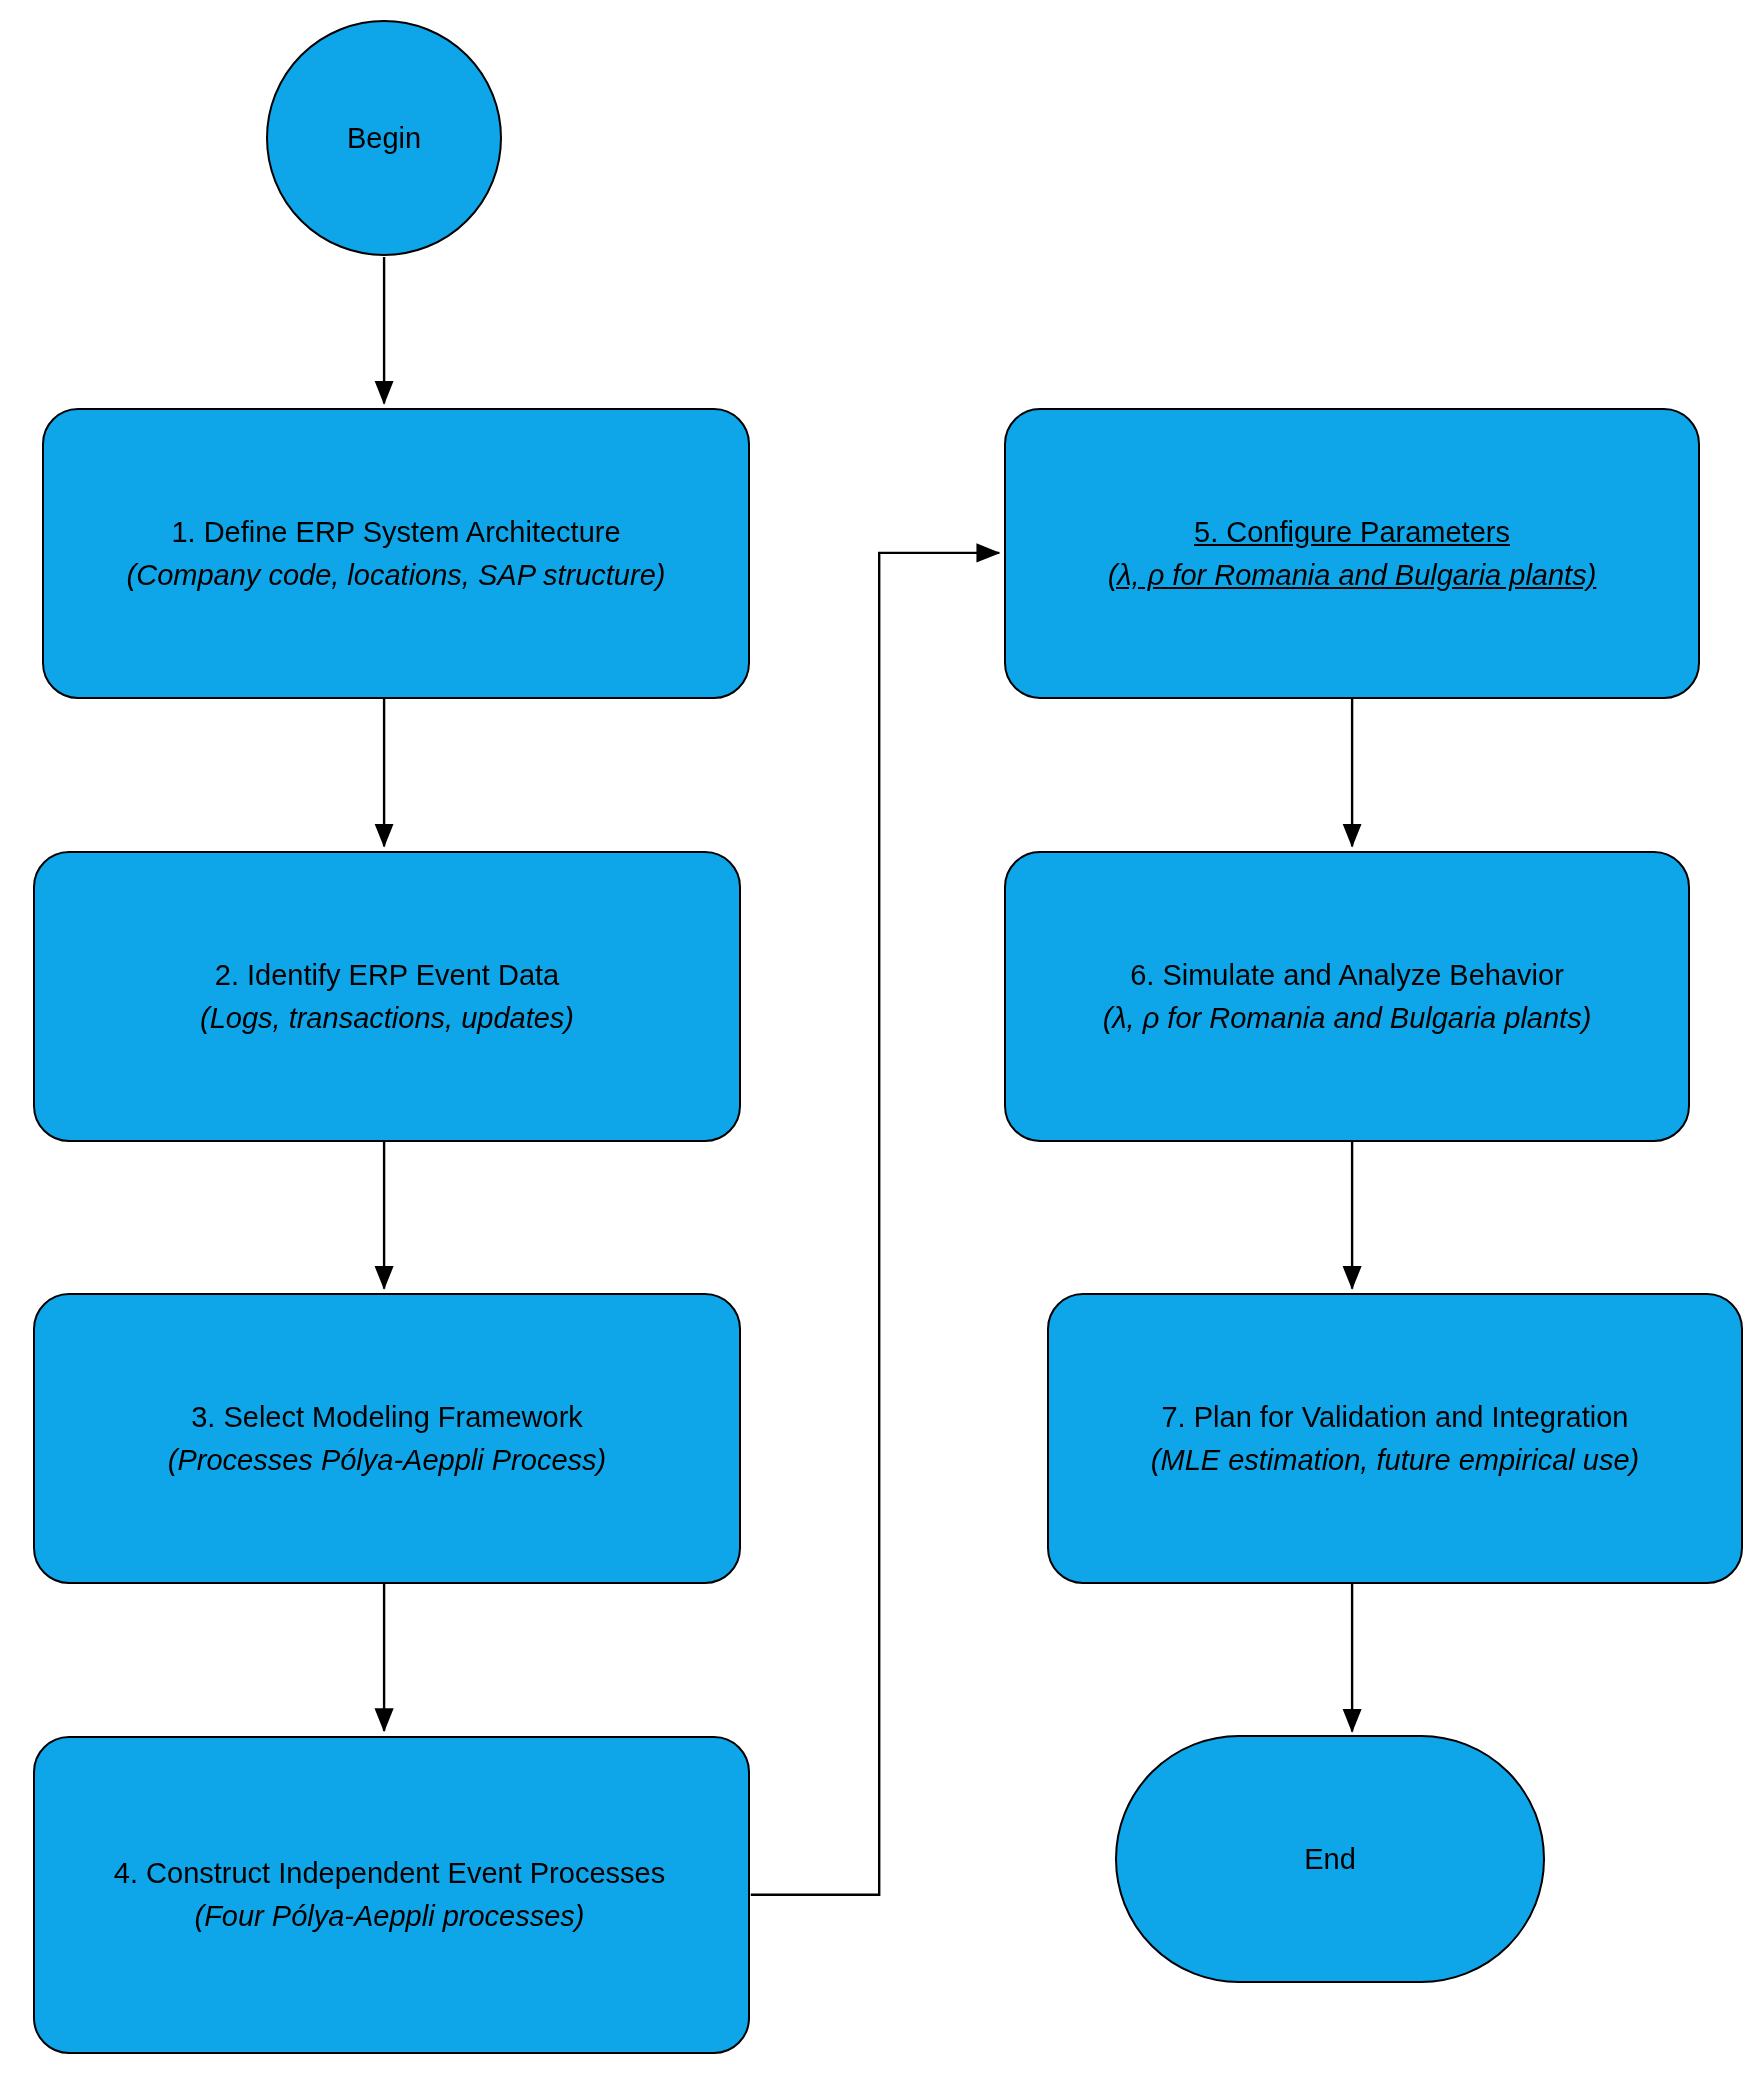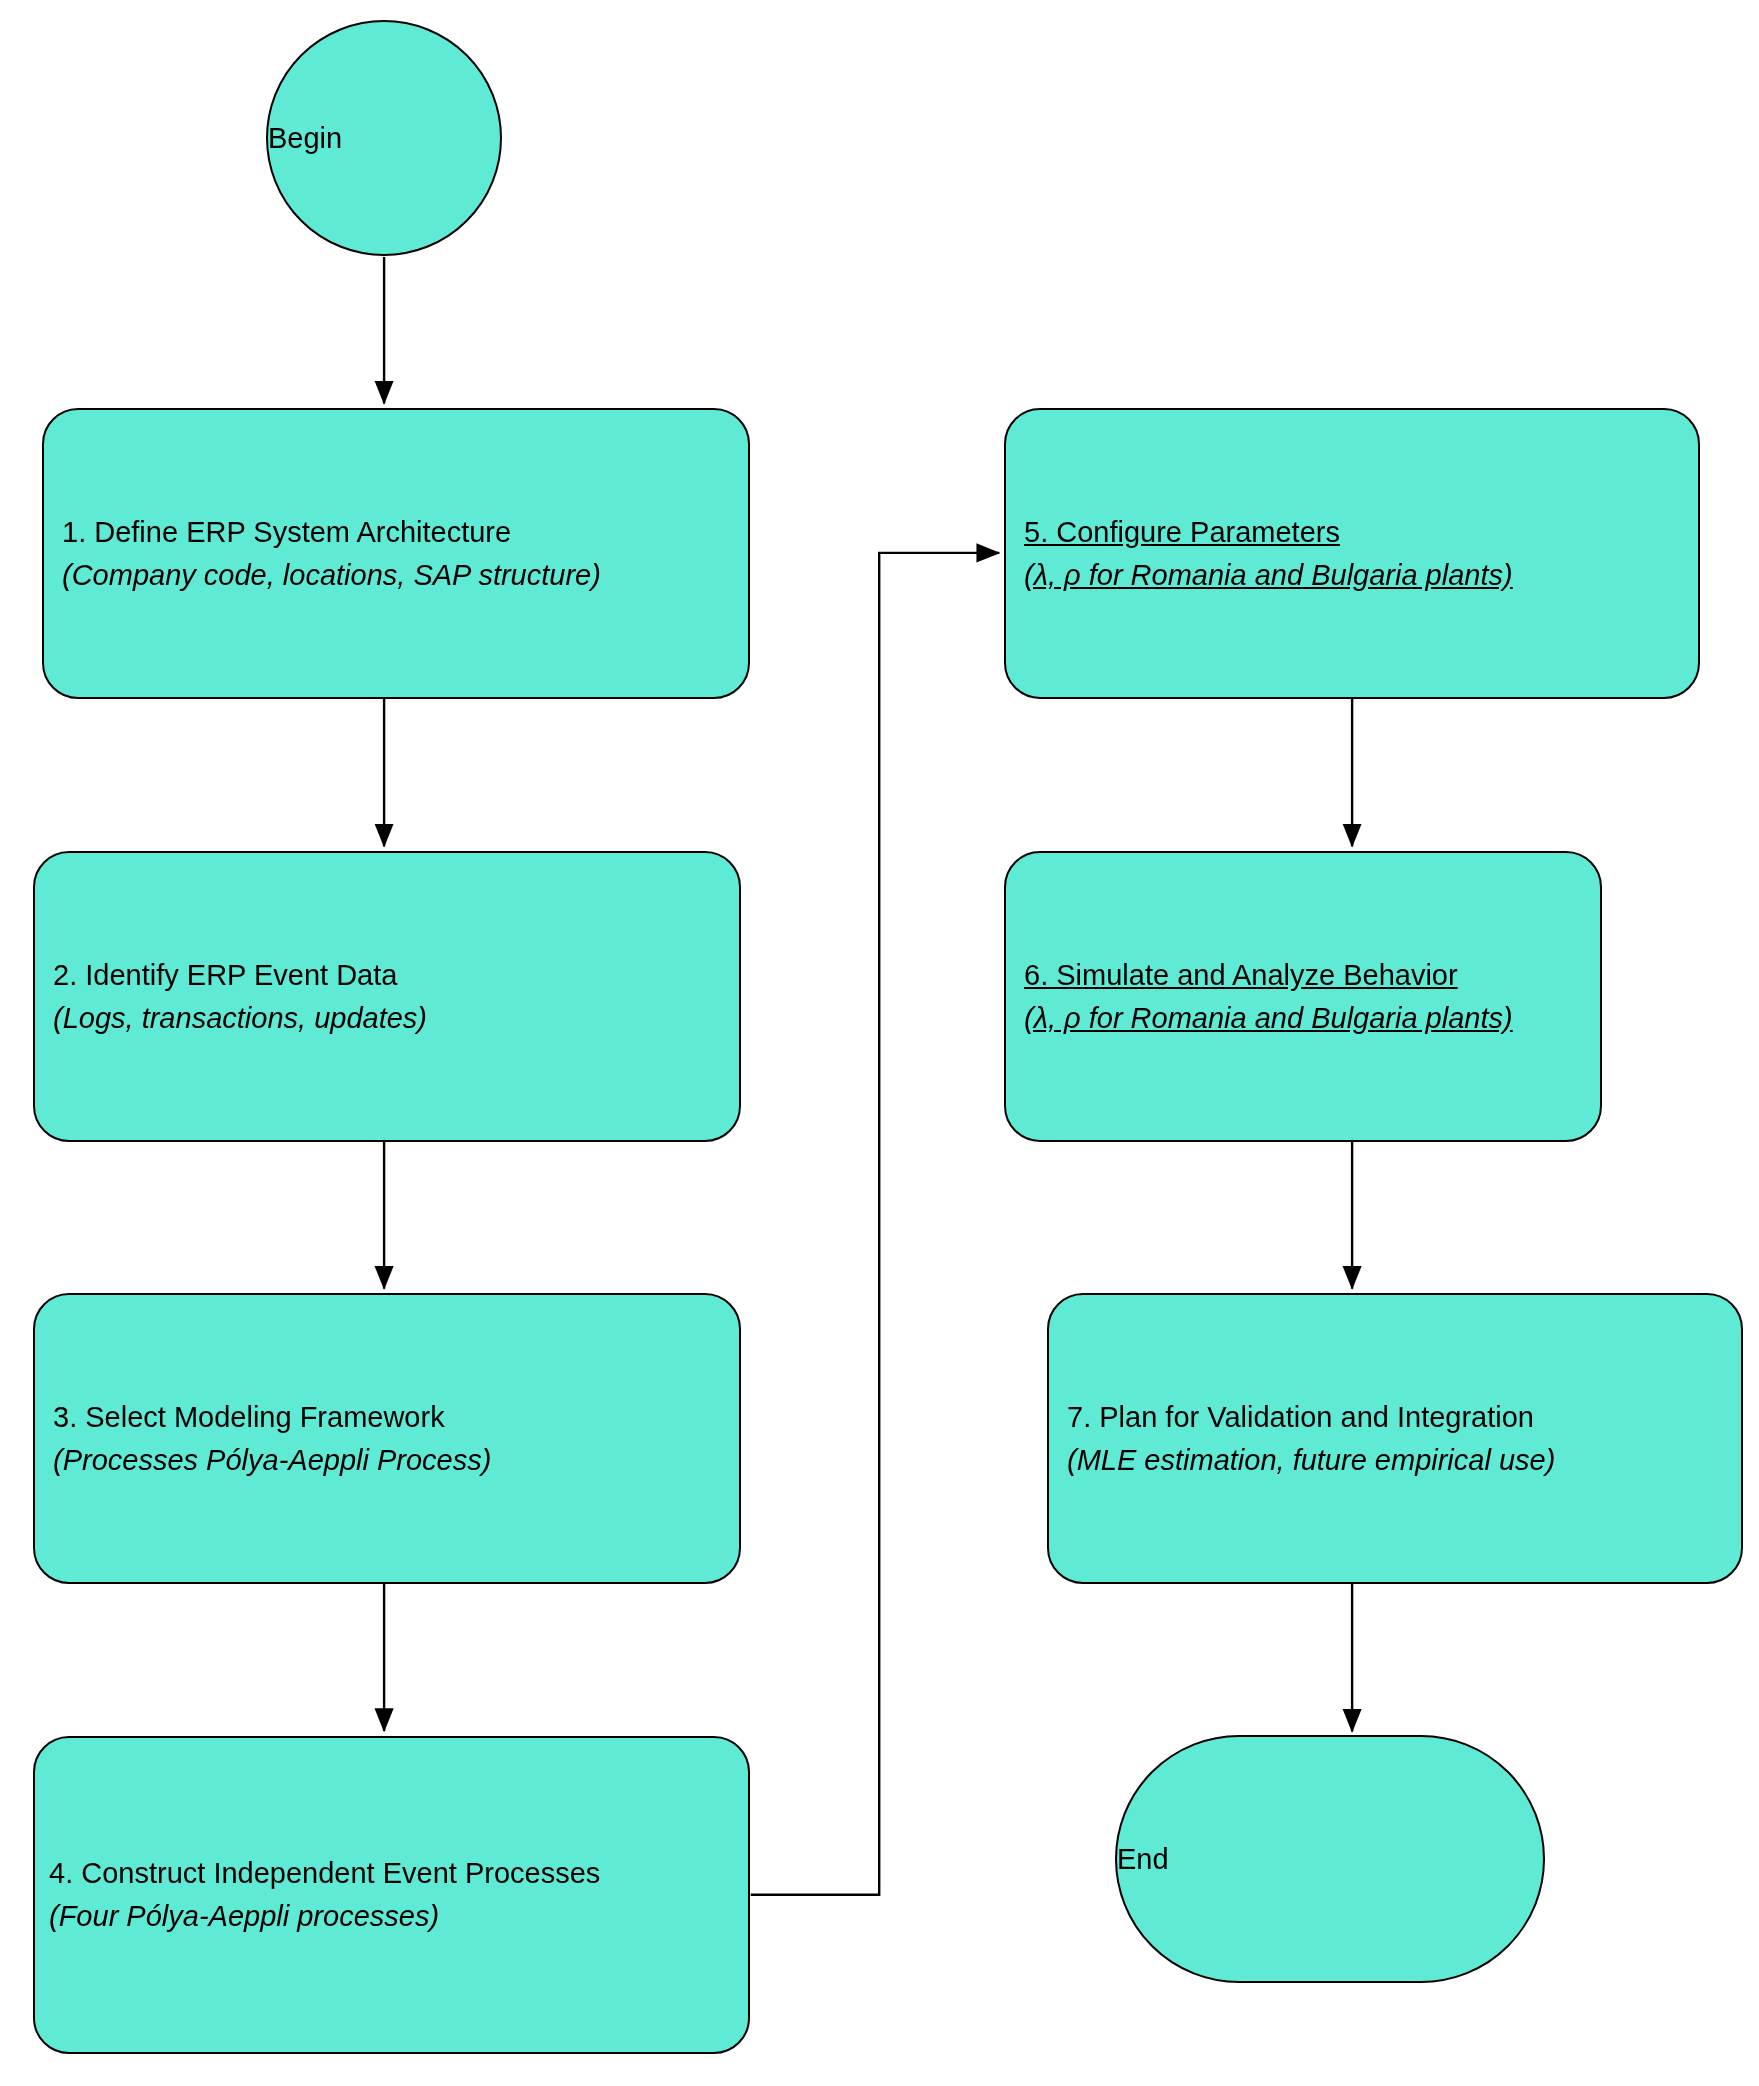--- a/index.html
+++ b/index.html
@@ -18,24 +18,24 @@
   .wires {
     position: absolute;
     left: 0; top: 0;
     width: 1759px;
     height: 2087px;
   }
   .node {
     position: absolute;
     box-sizing: border-box;
     border: 2.4px solid #000000;
-    background: #5eead4;
+    background: #0ea5e9;
     display: flex;
     flex-direction: column;
-    align-items: flex-start;
+    align-items: center;
     justify-content: center;
     text-align: center;
     font-size: 29px;
     line-height: 1.48;
   }
   .process { border-radius: 36px; padding: 0 18px; }
   .circle  { border-radius: 50%; }
   .terminator { border-radius: 126px; }
   .node .subtitle { font-style: italic; }
 </style>
@@ -82,21 +82,21 @@
   <div class="node process" style="left:33px; top:1736px; width:717px; height:318px;padding-left:14px;">
     <div class="title">4. Construct Independent Event Processes</div>
     <div class="subtitle">(Four Pólya-Aeppli processes)</div>
   </div>
 
   <div class="node process" style="left:1004px; top:408px; width:696px; height:291px;text-decoration:underline;">
     <div class="title">5. Configure Parameters</div>
     <div class="subtitle">(λ, ρ for Romania and Bulgaria plants)</div>
   </div>
 
-  <div class="node process" style="left:1004px; top:851px; width:598px; height:291px;text-decoration:underline;">
+  <div class="node process" style="left:1004px; top:851px; width:686px; height:291px;">
     <div class="title">6. Simulate and Analyze Behavior</div>
     <div class="subtitle">(λ, ρ for Romania and Bulgaria plants)</div>
   </div>
 
   <div class="node process" style="left:1040px; top:1293px; width:696px; height:291px;margin-left:7px;">
     <div class="title">7. Plan for Validation and Integration</div>
     <div class="subtitle">(MLE estimation, future empirical use)</div>
   </div>
 
   <div class="node terminator" style="left:1115px; top:1735px; width:430px; height:248px;">

